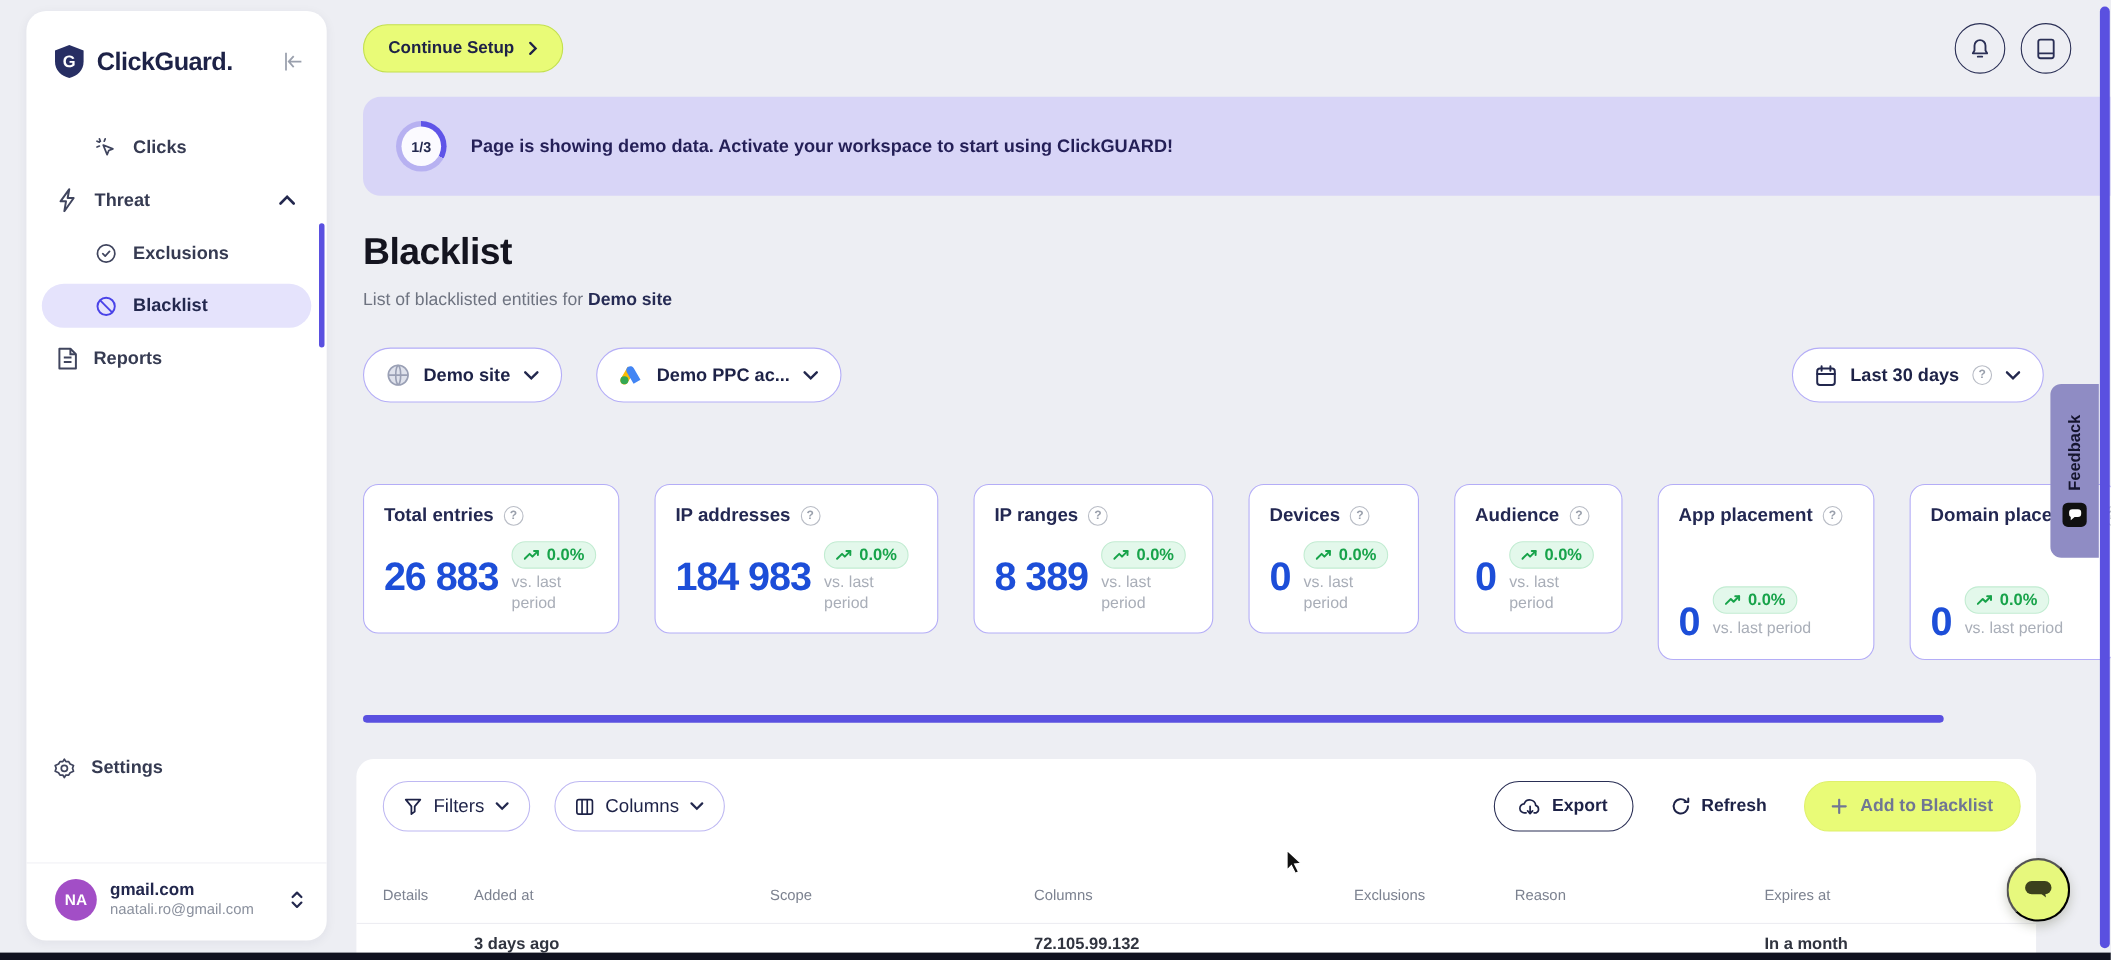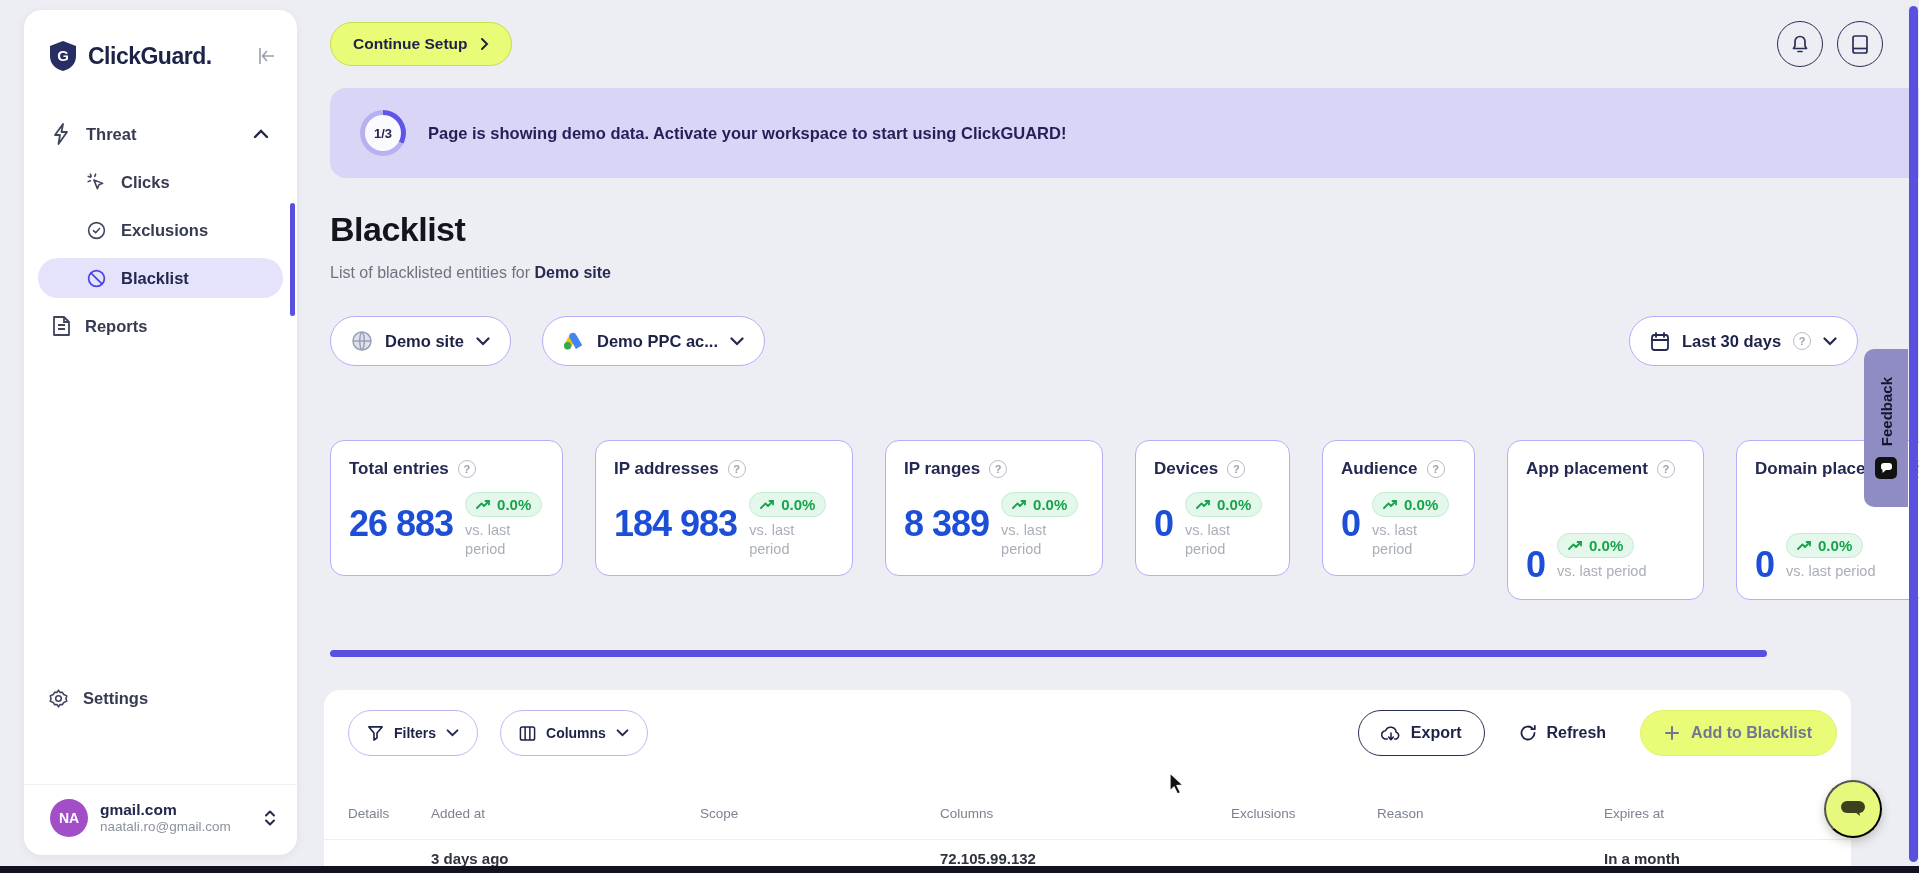--- a/index.html
+++ b/index.html
@@ -94,21 +94,21 @@
   .card.short .compare { white-space:nowrap; }
   .c1{width:233px}.c2{width:258px}.c3{width:218px}.c4{width:155px}.c5{width:153px}.c6{width:197px}.c7{width:190px}
   .cards-scrollbar { position:absolute; left:330px; top:650px; width:1437px; height:7px;
     background:#5a50e0; border-radius:4px; }
 
   
   .table-panel { position:absolute; left:324px; top:690px; width:1527px; height:183px;
     background:#fff; border-radius:16px 16px 0 0; overflow:hidden; }
   .toolbar { position:absolute; left:24px; top:20px; right:14px; display:flex; align-items:center; }
   .tb-pill { height:46px; border-radius:23px; border:1.3px solid #beb8f2; background:#fff; display:flex;
-    align-items:center; gap:10px; padding:0 18px; color:#1d2247; font-size:14px; font-weight:700; cursor:pointer; }
+    align-items:center; gap:10px; padding:0 18px; color:#1d2247; font-size:17px; font-weight:400; cursor:pointer; }
   .tb-pill + .tb-pill { margin-left:22px; }
   .tb-right { margin-left:auto; display:flex; align-items:center; gap:34px; }
   .export-btn { height:46px; border-radius:23px; border:1.5px solid #2a2f55; background:#fff; display:flex;
     align-items:center; gap:10px; padding:0 22px; color:#1d2247; font-size:16px; font-weight:700; cursor:pointer; }
   .refresh-btn { display:flex; align-items:center; gap:10px; color:#1d2247; font-size:16px; font-weight:700; cursor:pointer; background:none; border:none; }
   .add-btn { height:46px; border-radius:23px; background:#e9fb77; border:1.4px solid #dff06c; display:flex;
     align-items:center; gap:12px; padding:0 24px; color:#707694; font-size:16px; font-weight:700; cursor:pointer; }
   .thead { position:absolute; left:0; top:108px; width:100%; display:flex; color:#7c8290; font-size:13.5px;
     border-bottom:1px solid #ededf2; padding:8px 0 18px; }
   .trow  { position:absolute; left:0; top:160px; width:100%; display:flex; color:#30343f; font-size:15px; font-weight:600; }
@@ -142,42 +142,42 @@
       </span>
       <span class="logo-text">ClickGuard.</span>
       <span class="collapse-btn">
         <svg width="20" height="18" viewBox="0 0 20 18" fill="none" stroke="#9aa0ad" stroke-width="1.6">
             <path d="M3 1v16M17 9H6M10 4 5.5 9 10 14"></path>
           </svg>
       </span>
     </div>
 
     <nav class="nav">
+      <div class="nav-item indent">
+        <span>
+          <svg width="21" height="21" viewBox="0 0 24 24" fill="none" stroke="#40455e" stroke-width="1.8">
+              <path d="M9 9l10 4-4.2 1.6L13 19z" stroke-linejoin="round"></path>
+              <path d="M5 2.5 6 5M2.5 5 5 6M11 2.5 10 5M2.5 11 5 10" stroke-linecap="round"></path>
+            </svg>
+        </span>
+        <span class="nlabel">Clicks</span>
+      </div>
+
       <div class="nav-item">
         <span>
           <svg width="20" height="22" viewBox="0 0 20 22" fill="none" stroke="#40455e" stroke-width="1.8" stroke-linejoin="round">
               <path d="M11 1 3 12h5l-1.5 9L15 9h-5.5z"></path>
             </svg>
         </span>
         <span class="nlabel">Threat</span>
         <span class="nav-chevron">
           <svg width="16" height="10" viewBox="0 0 16 10" fill="none" stroke="#23284e" stroke-width="2.4" stroke-linecap="round">
               <path d="M2 8l6-6 6 6"></path>
             </svg>
         </span>
-      </div>
-
-      <div class="nav-item indent">
-        <span>
-          <svg width="21" height="21" viewBox="0 0 24 24" fill="none" stroke="#40455e" stroke-width="1.8">
-              <path d="M9 9l10 4-4.2 1.6L13 19z" stroke-linejoin="round"></path>
-              <path d="M5 2.5 6 5M2.5 5 5 6M11 2.5 10 5M2.5 11 5 10" stroke-linecap="round"></path>
-            </svg>
-        </span>
-        <span class="nlabel">Clicks</span>
       </div>
 
       <div class="nav-item indent">
         <span>
           <svg width="21" height="21" viewBox="0 0 24 24" fill="none" stroke="#40455e" stroke-width="1.8">
               <circle cx="12" cy="12" r="9"></circle>
               <path d="M8.5 12.2 11 14.6 15.5 9.8" stroke-linecap="round" stroke-linejoin="round"></path>
             </svg>
         </span>
         <span class="nlabel">Exclusions</span>

